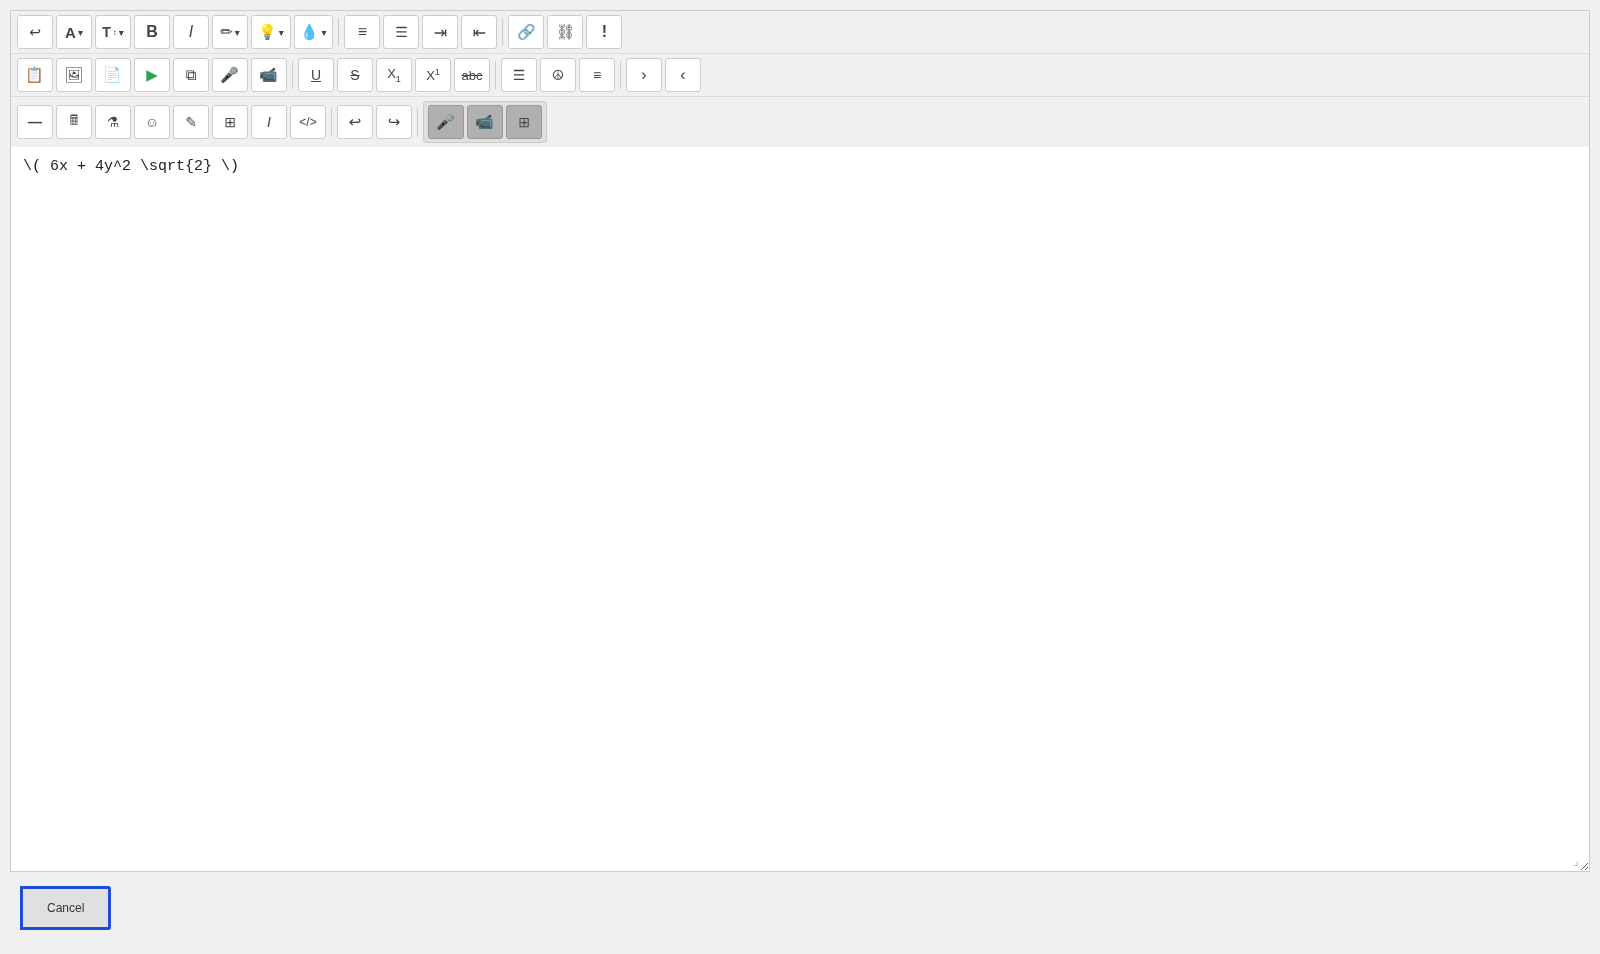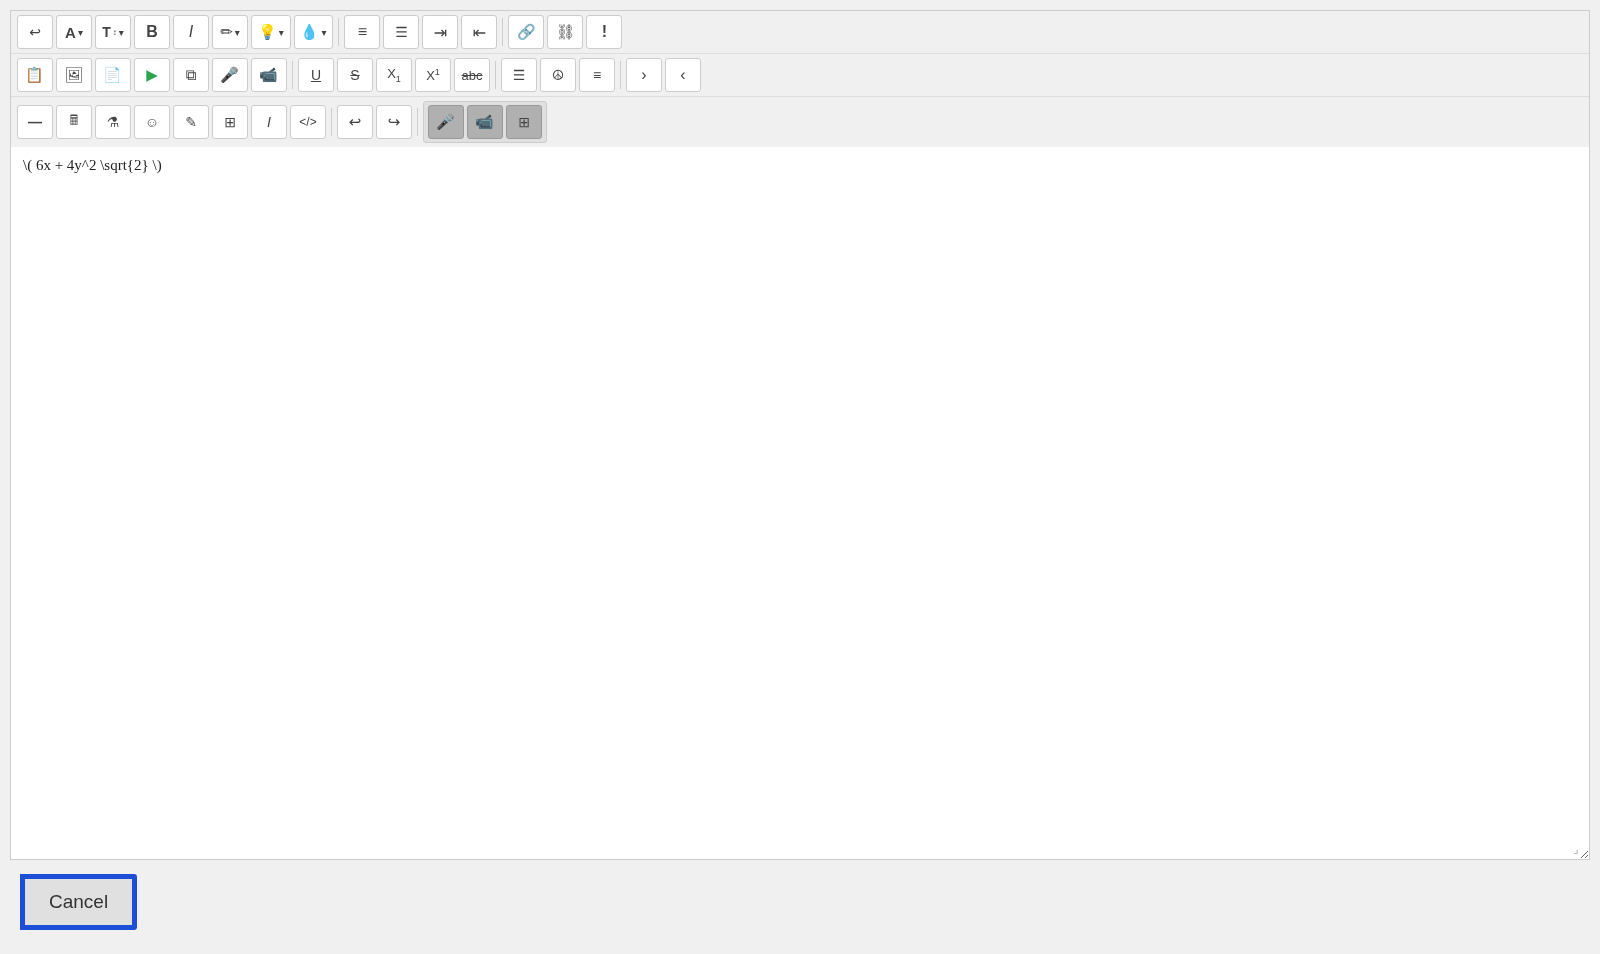--- a/index.html
+++ b/index.html
@@ -90,21 +90,21 @@
       padding: 10px 12px;
       font-size: 14px;
       color: #222;
       outline: none;
       resize: vertical;
       overflow: auto;
       position: relative;
     }
 
     .editor-text {
-      font-family: Liberation Serif, serif;
+      font-family: Liberation Mono, monospace;
       font-size: 15px;
       color: #222;
     }
 
     .resize-handle {
       position: absolute;
       bottom: 2px;
       right: 2px;
       width: 14px;
       height: 14px;
@@ -128,23 +128,23 @@
       padding: 12px 28px;
       font-size: 16px;
       cursor: pointer;
       border-radius: 3px 0 0 3px;
       font-weight: 500;
     }
 
     .btn-cancel {
       background: #e0e0e0;
       color: #333;
-      border: 5px solid #1d4ed8;
+      border: 3px solid #1d4ed8;
       padding: 12px 24px;
-      font-size: 19px;
+      font-size: 12px;
       cursor: pointer;
       border-radius: 0 3px 3px 0;
       font-weight: 400;
     }
   </style>
 </head>
 <body>
 
 <div class="editor-wrapper">
 

